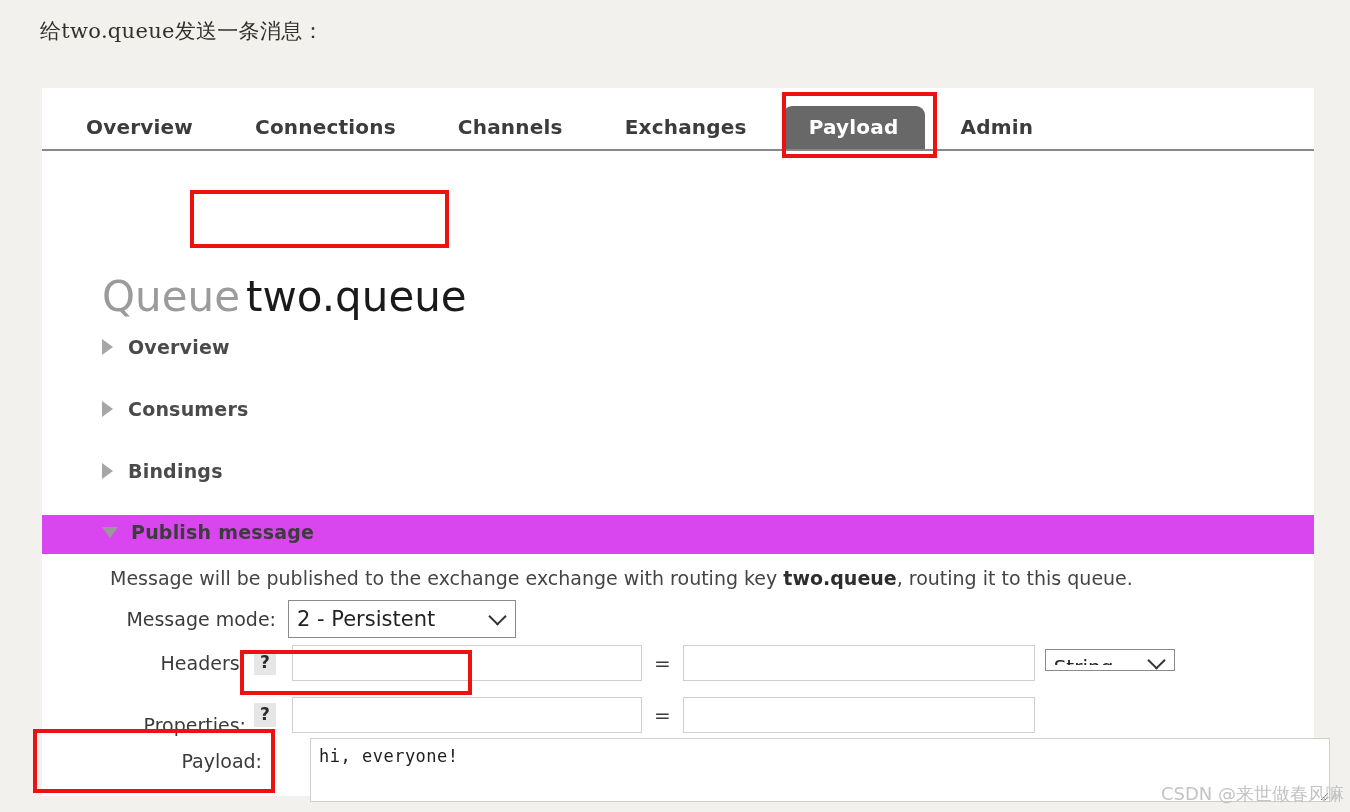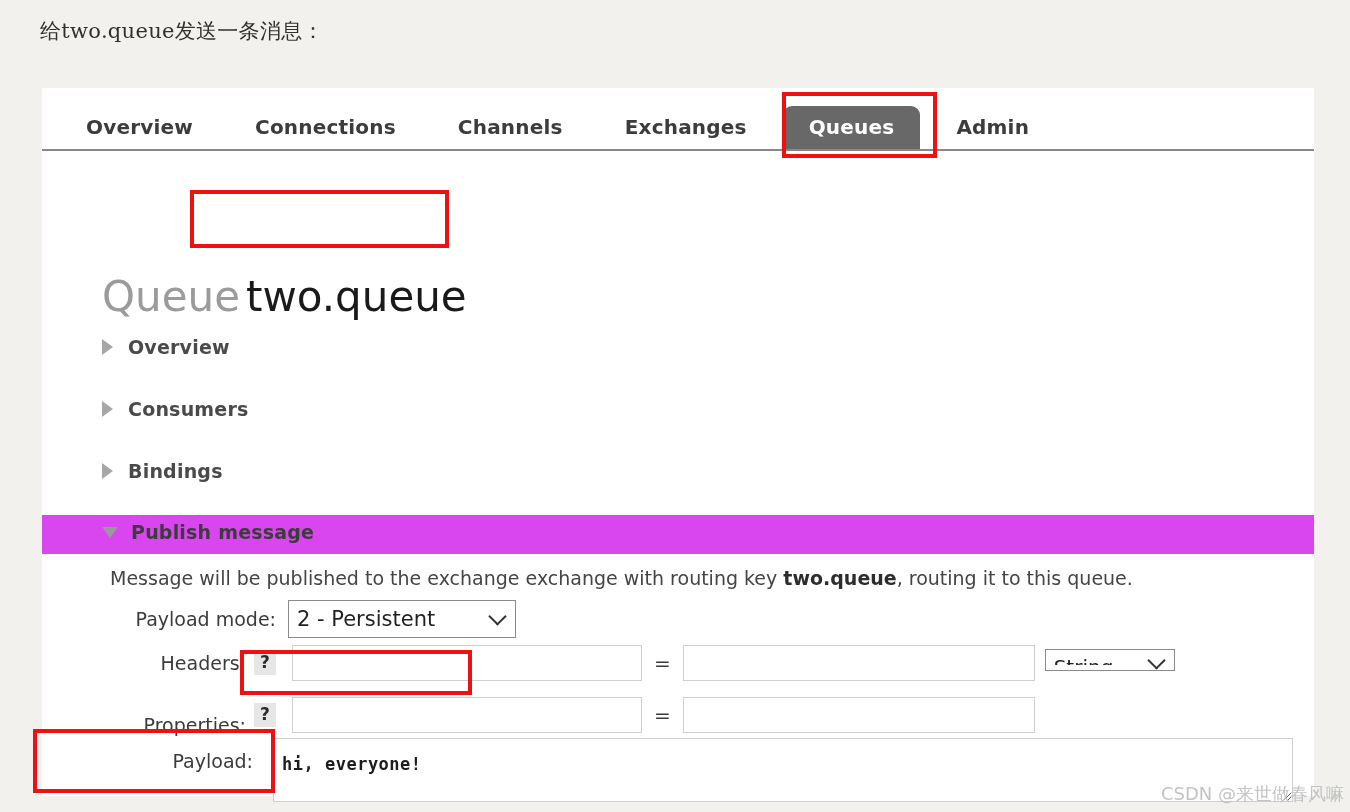--- a/index.html
+++ b/index.html
@@ -244,37 +244,36 @@
   #row-headers .select-wrap { margin-left: 10px; }
   #row-headers select.ui-select { width: 130px; height: 22px; font-size: 20px; }
 
   
   #row-props { left: 68px; top: 606px; }
   #row-props .flabel { width: 136px; margin-top: 20px; }
   #row-props .in-key { width: 350px; margin-left: 16px; }
   #row-props .in-val { width: 352px; }
 
   
-  #row-payload { left: 59px; top: 650px; align-items: flex-start; }
+  #row-payload { left: 68px; top: 650px; align-items: flex-start; gap: 28px; }
   #row-payload .flabel { width: 152px; padding-top: 12px; }
   textarea.ui-textarea {
     margin-left: 20px;
     width: 1020px;
     height: 64px;
     border: 1px solid #cfcfcf;
     background: #ffffff;
     font-family: "DejaVu Sans Mono", "Liberation Mono", monospace;
     font-size: 17px;
     color: #1d1d1d;
-    padding: 15px 8px;
+    padding: 7px 8px;
     box-sizing: border-box;
     resize: both;
     line-height: 1.25;
     letter-spacing: 0.5px;
-    font-weight: bold;
   }
 
   
   .watermark {
     position: absolute;
     right: 6px;
     bottom: 6px;
     font-size: 18px;
     color: #c3c3c3;
     font-family: "DejaVu Sans", "Liberation Sans", sans-serif;
@@ -288,21 +287,21 @@
 <div class="caption">给two.queue发送一条消息：</div>
 
 <div class="app-panel">
 
   <div class="nav">
     <div class="nav-inner">
       <div class="nav-tab">Overview</div>
       <div class="nav-tab">Connections</div>
       <div class="nav-tab">Channels</div>
       <div class="nav-tab">Exchanges</div>
-      <div class="nav-tab active">Queues</div>
+      <div class="nav-tab active">Payload</div>
       <div class="nav-tab">Admin</div>
     </div>
   </div>
 
   <div class="page-title">
     <span class="t-light">Queue</span><span class="t-strong">two.queue</span>
   </div>
 
   <div class="section-head" id="sec-overview">
     <span class="tri tri-right"></span>
@@ -324,21 +323,21 @@
       <span class="tri tri-down"></span>
       <span class="section-label">Publish message</span>
     </div>
   </div>
 
   <div class="desc">
     <span>Message will be published to the exchange exchange with routing key </span><b>two.queue</b><span>, routing it to this queue.</span>
   </div>
 
   <div class="frow" id="row-delivery">
-    <span class="flabel">Payload mode:</span>
+    <span class="flabel">Message mode:</span>
     <span class="select-wrap">
       <select class="ui-select">
         <option>2 - Persistent</option>
       </select>
       <span class="chev"></span>
     </span>
   </div>
 
   <div class="frow" id="row-headers">
     <span class="flabel">Headers:</span>

